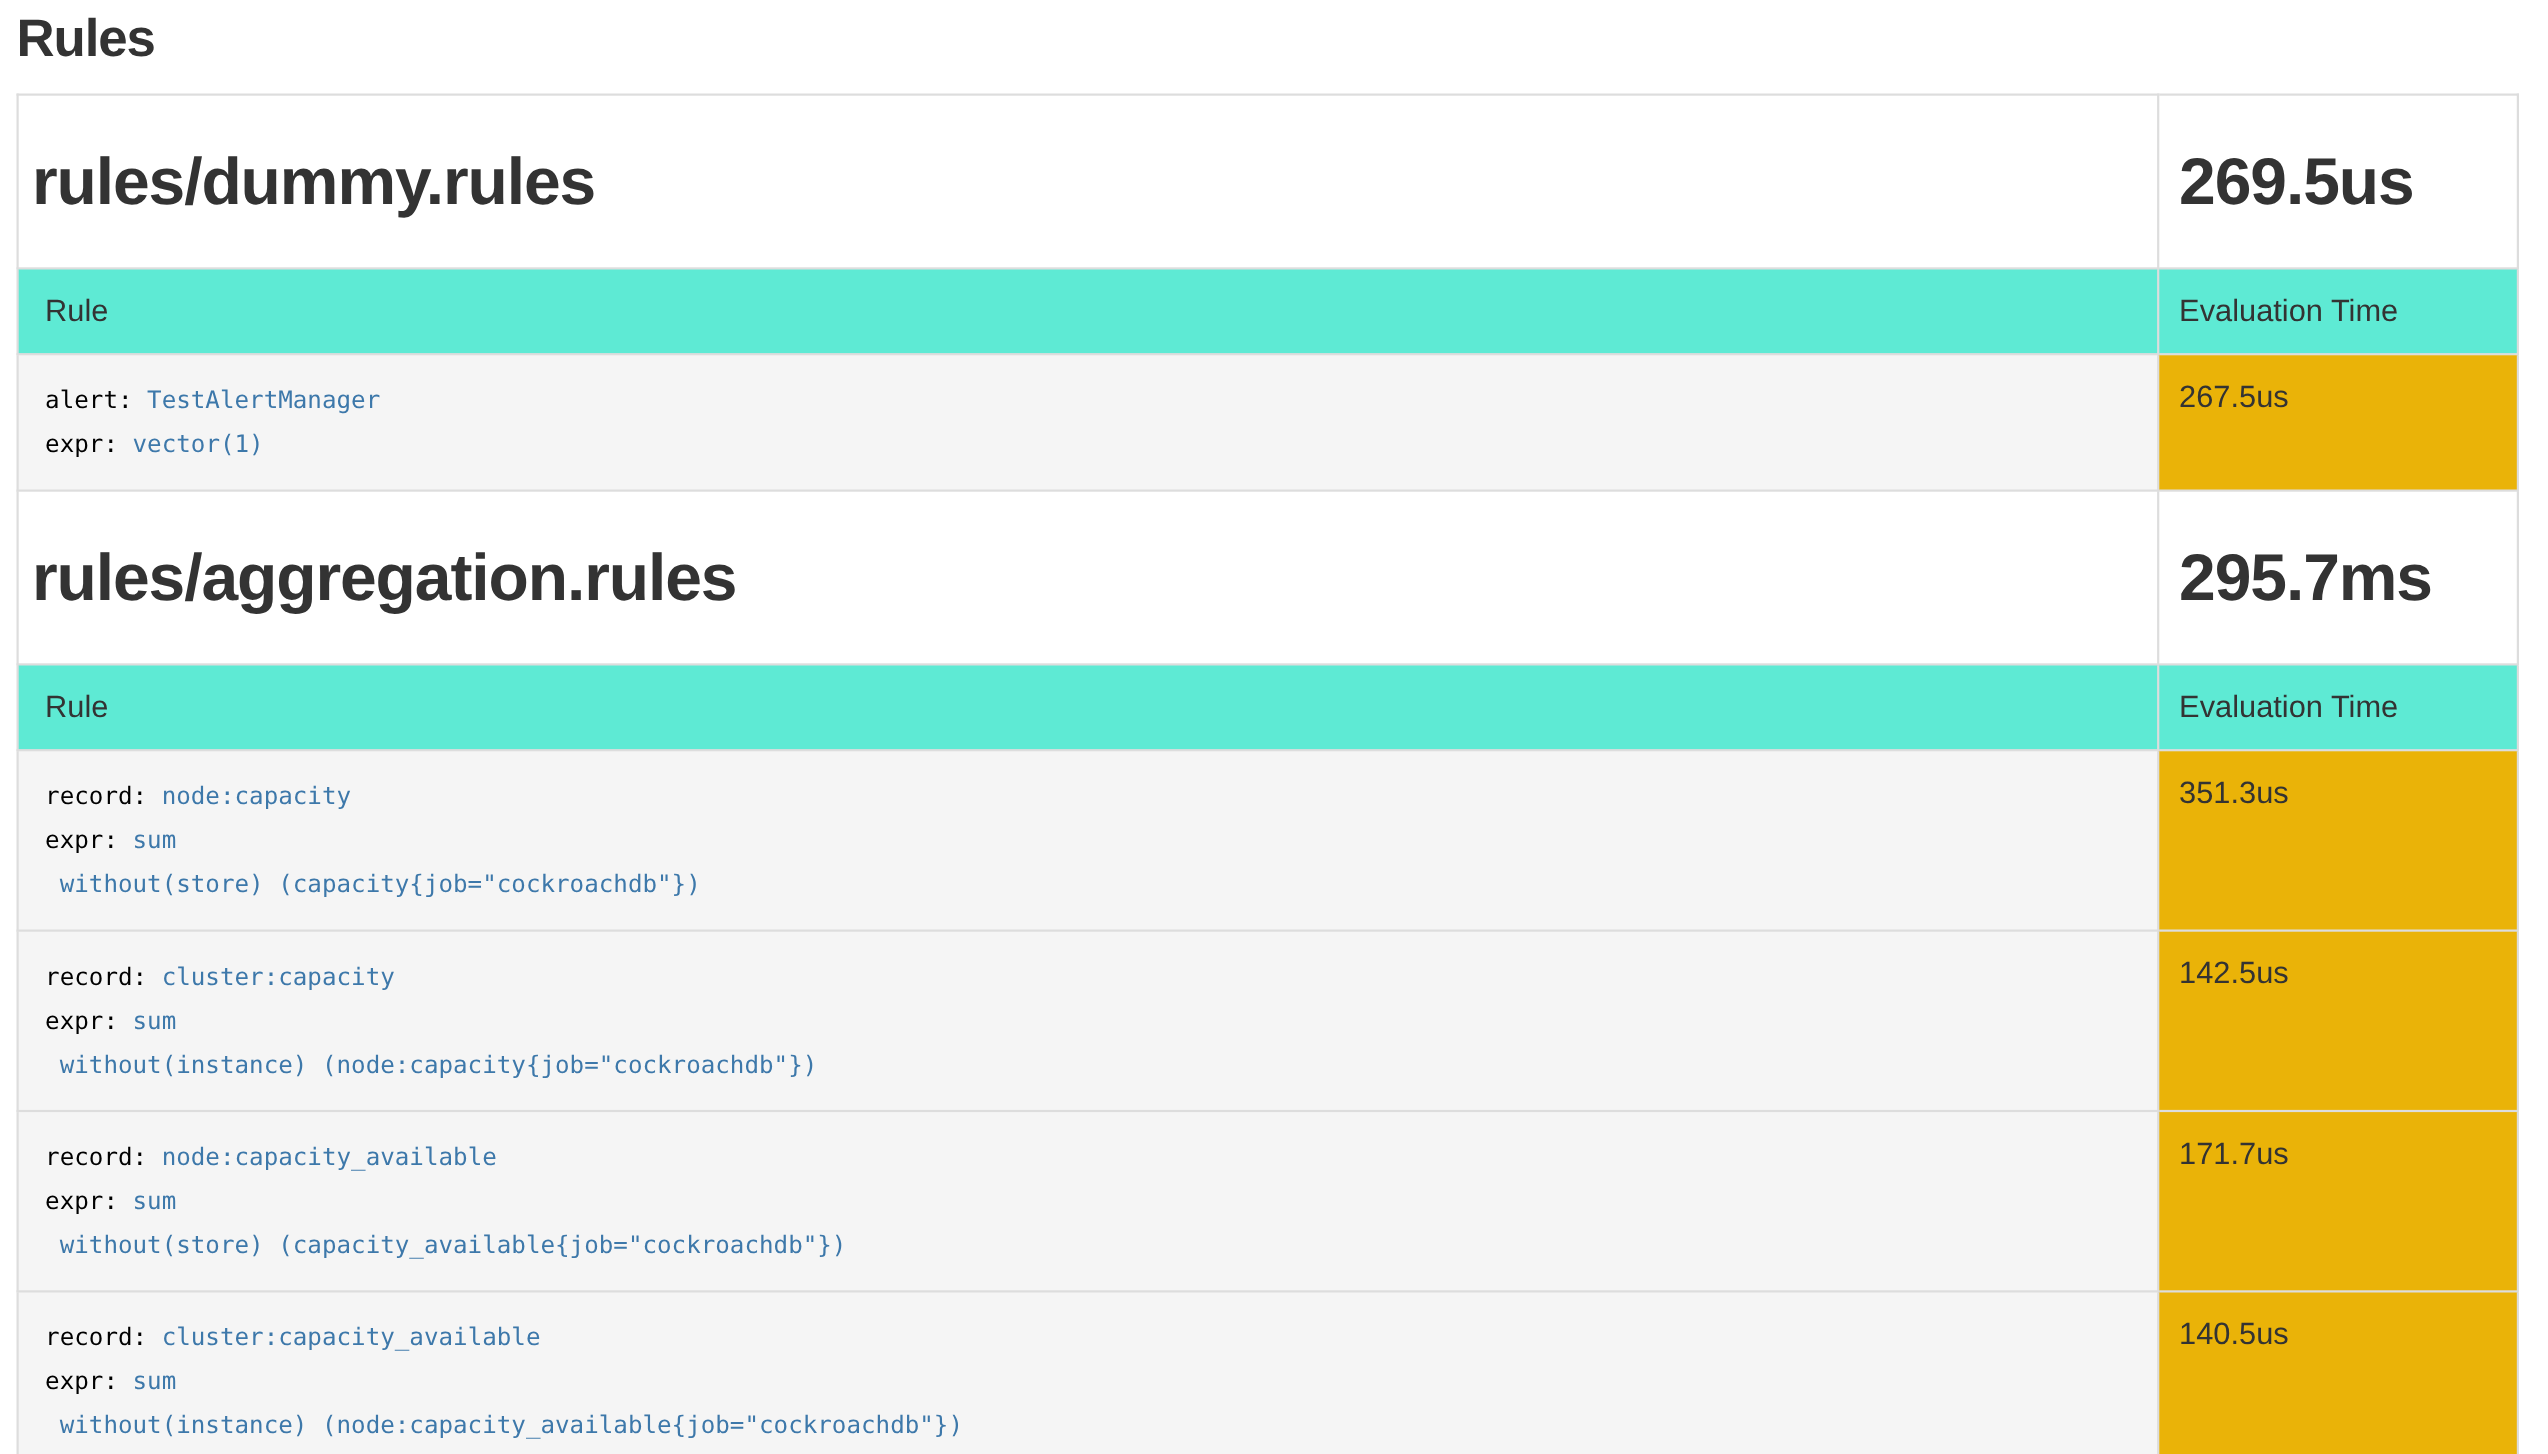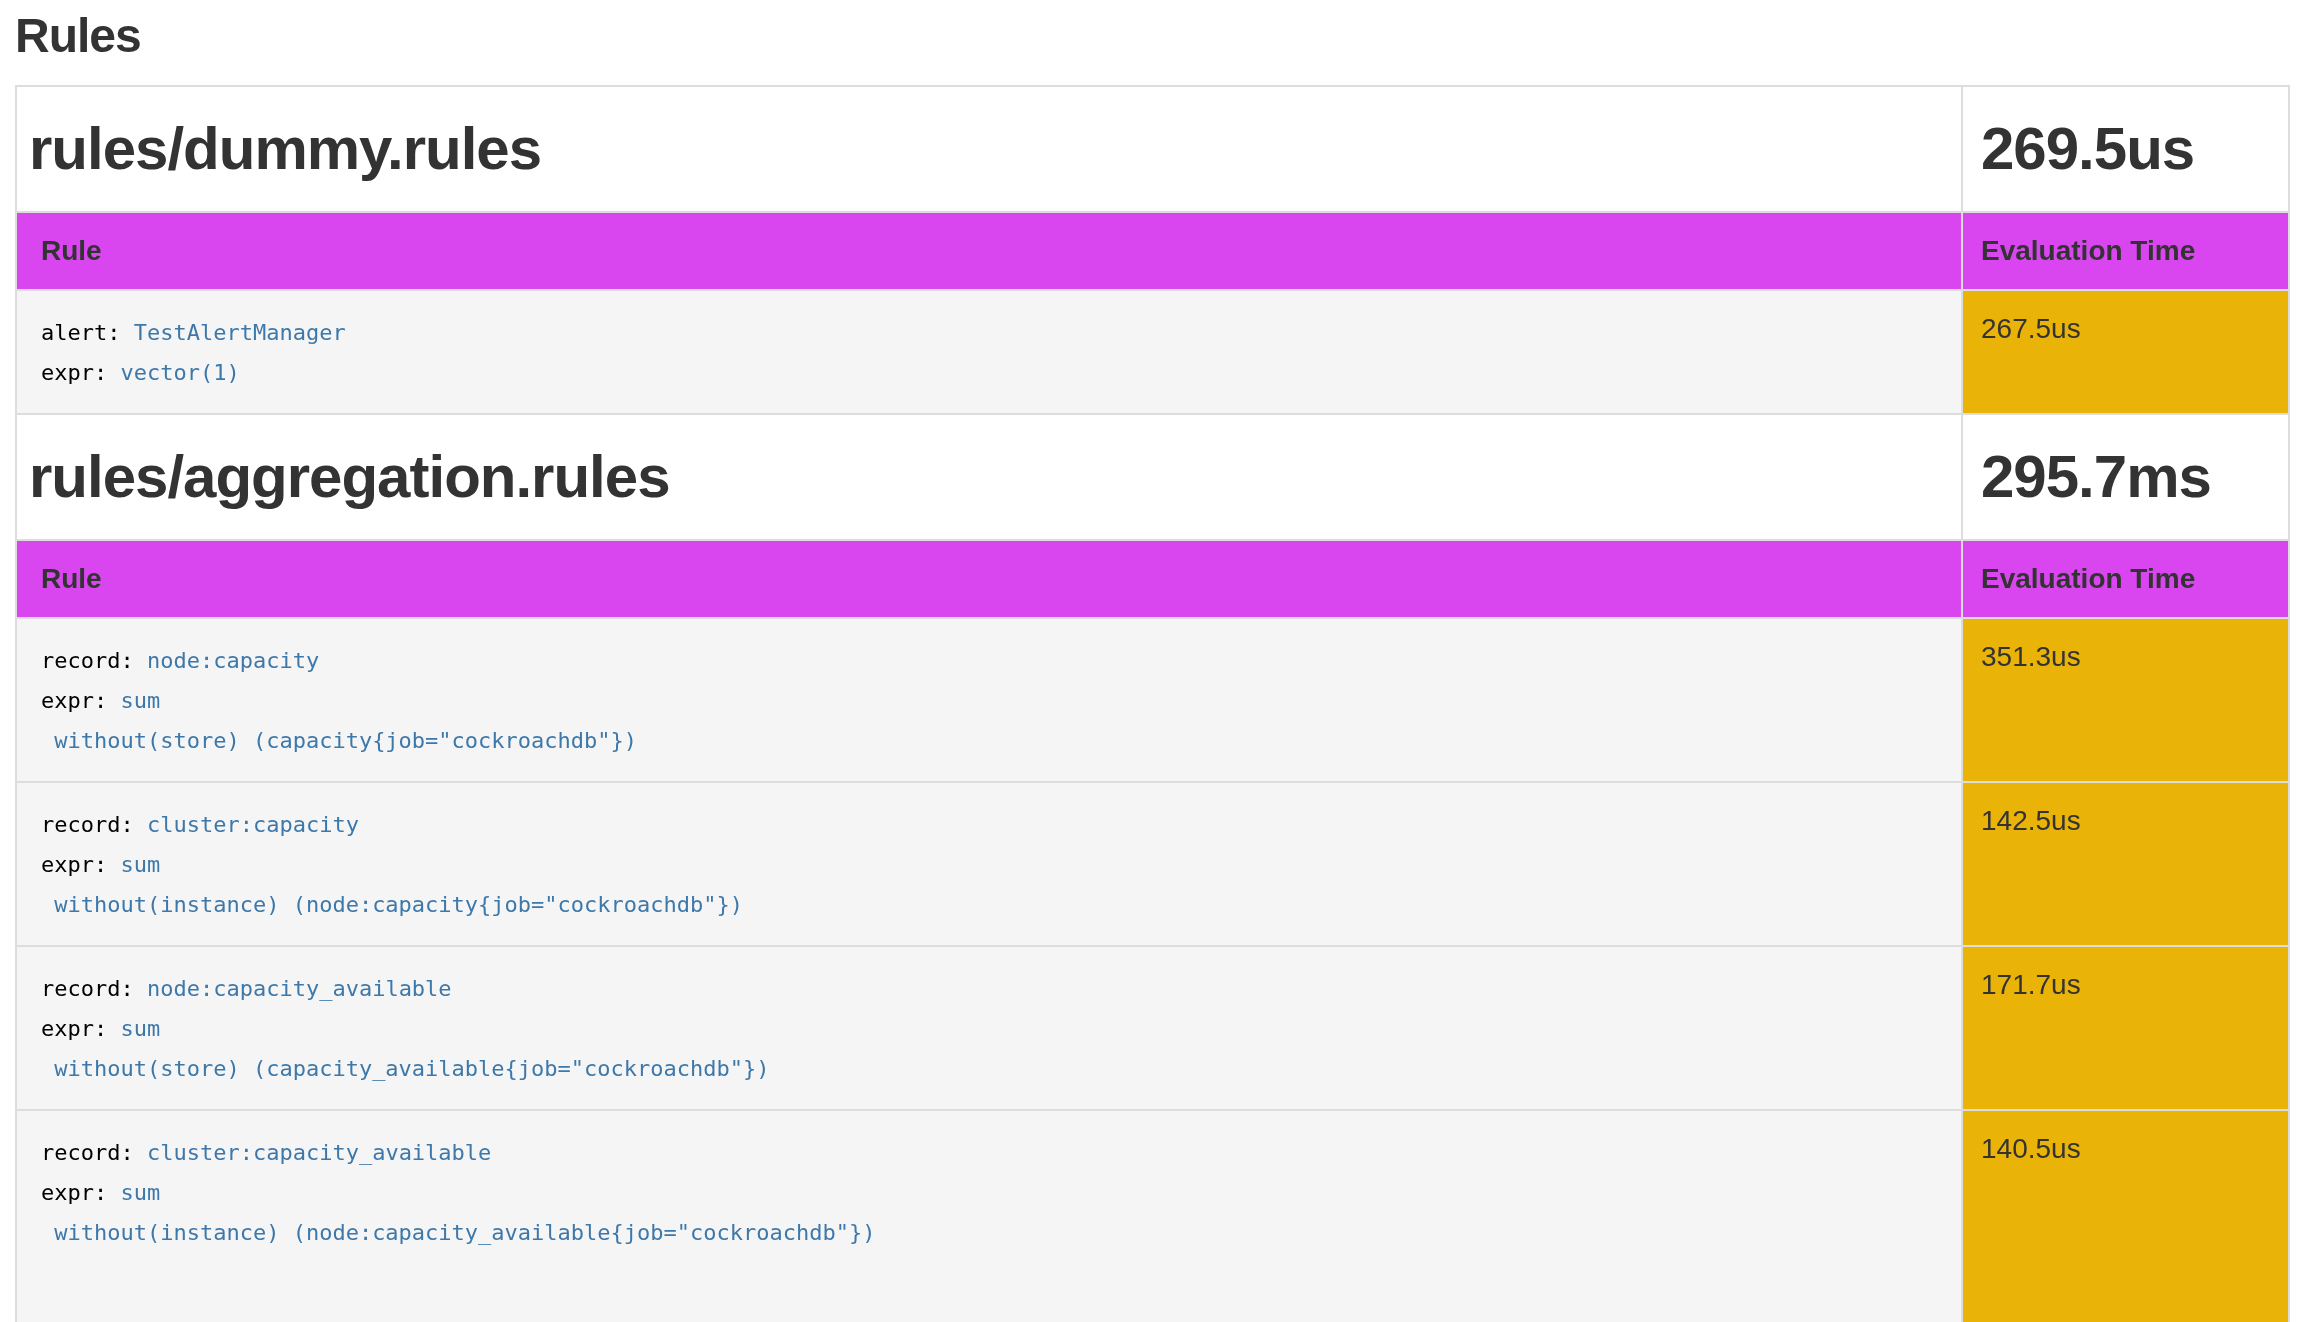--- a/index.html
+++ b/index.html
@@ -35,21 +35,21 @@
   table.rules-table {
     width: 2275px;
     border-collapse: collapse;
     table-layout: fixed;
   }
   table.rules-table, table.rules-table td, table.rules-table th {
     border: 2px solid var(--border-color);
   }
   col.col-time { width: 327px; }
 
-  tr.group-header-row { height: 126px; }
+  tr.group-header-row { height: 158px; }
   td.group-name-cell {
     vertical-align: middle;
     padding: 0 12px;
     background: #fff;
   }
   td.group-time-cell {
     vertical-align: middle;
     padding: 0 18px;
     background: #fff;
     margin-top: 26px;
@@ -62,22 +62,22 @@
     letter-spacing: -1px;
     color: var(--text-color);
     white-space: nowrap;
   }
 
   tr.col-header-row { height: 78px; }
   tr.col-header-row th {
     text-align: left;
     vertical-align: middle;
     font-size: 28px;
-    font-weight: bold;
-    background: #d946ef;
+    font-weight: normal;
+    background: #5eead4;
     color: var(--text-color);
   }
   th.rule-col-header { padding: 0 24px; }
   th.time-col-header { padding: 16px 18px; }
 
   tr.rule-row td { vertical-align: top; }
   td.rule-cell {
     background: var(--rule-cell-bg);
     padding: 20px 24px;
   }

